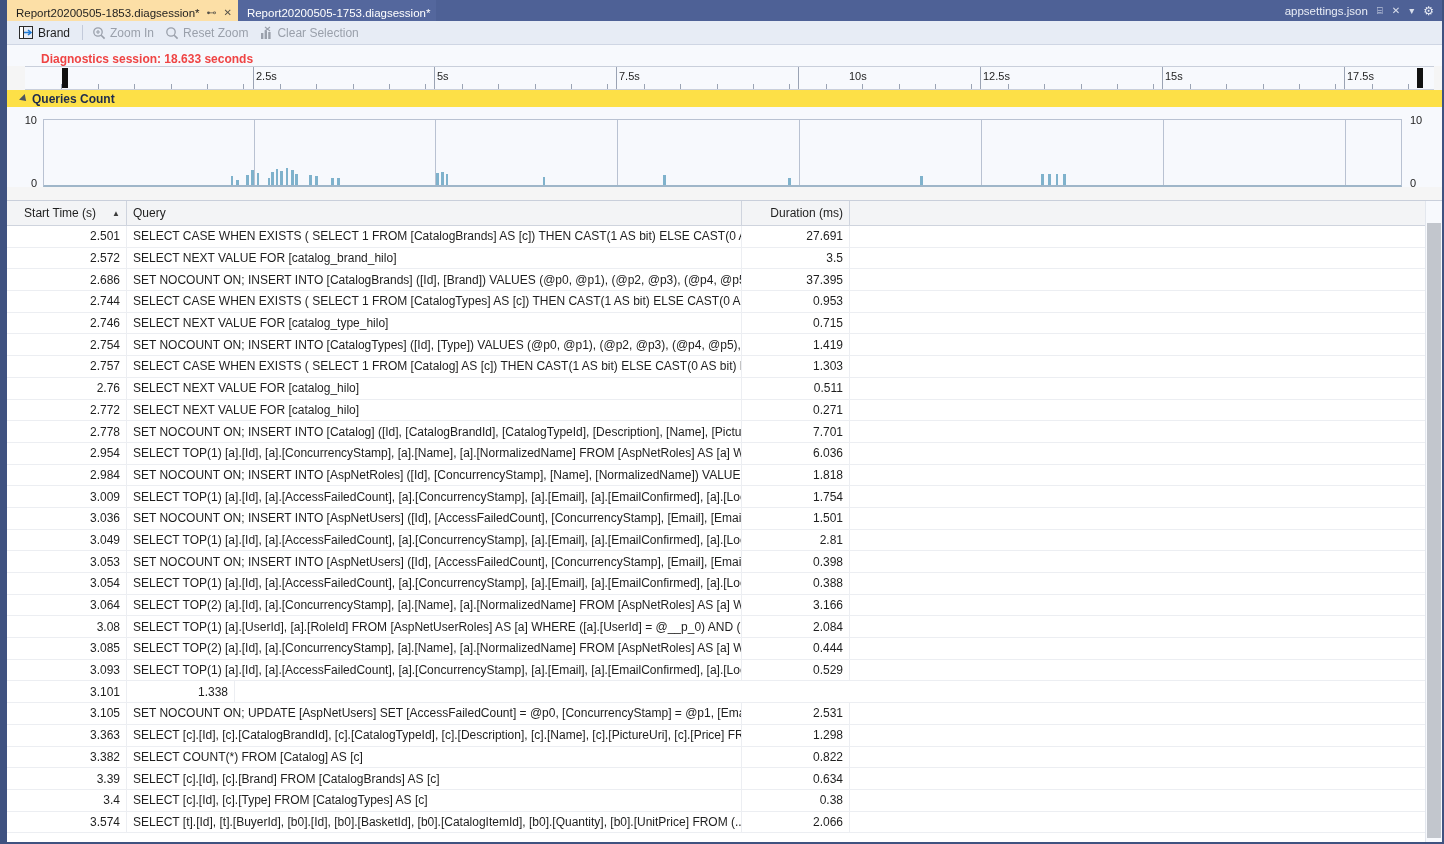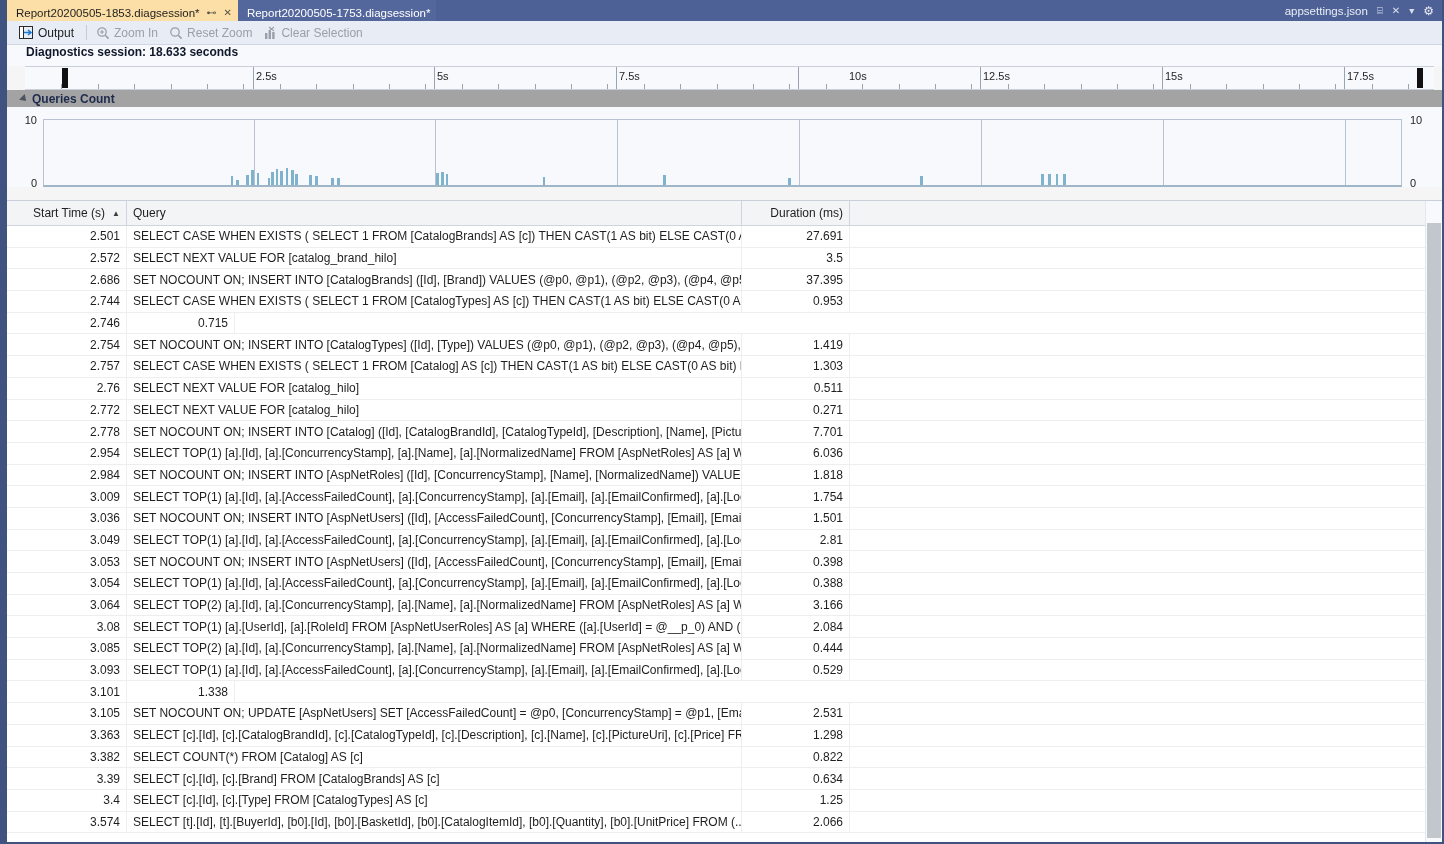--- a/index.html
+++ b/index.html
@@ -66,23 +66,23 @@
   .tb-item.disabled { color: #9aa0ab; }
   .tb-sep {
     width: 1px; height: 15px; background: #c3cada; margin: 0 5px;
   }
   .svgicon { display: block; }
 
   
   .session-bar {
     height: 21px;
     background: #f7f9fd;
-    display: flex; align-items: flex-start;
-    padding-left: 19px;
-    font-size: 12px; font-weight: bold; color: #0f172a;
+    display: flex; align-items: flex-end;
+    padding-left: 34px;
+    font-size: 12px; font-weight: bold; color: #ef4444;
   }
 
   
   .ruler {
     position: relative;
     height: 24px;
     margin-left: 18px;
     margin-right: 8px;
     background: #f7f9fd;
     border-top: 1px solid #c9cfdb;
@@ -102,21 +102,21 @@
   .rmarker {
     position: absolute; top: 1px; bottom: 1px; width: 6px; background: #111111;
   }
 
   
   .chart-title {
     height: 17px;
     display: flex; align-items: center; gap: 5px;
     padding-left: 14px;
     font-size: 12px; font-weight: bold; color: #1e2b4d;
-    background: #a3a3a3;
+    background: #fde047;
   }
   .tri { width: 0; height: 0;
     border-top: 4px solid transparent; border-bottom: 4px solid transparent;
     border-left: 6px solid #4d5460; transform: rotate(45deg); }
   .chart-row {
     display: flex; align-items: stretch;
     height: 80px;
     background: #f7f9fd;
   }
   .axis {
@@ -151,21 +151,21 @@
     display: flex; height: 25px; background: #f3f4f6;
     border-bottom: 1px solid #cfd4de;
     font-size: 12px; color: #1e1e1e;
   }
   .gh {
     display: flex; align-items: center;
     border-right: 1px solid #cfd4de;
     padding: 0 6px;
     white-space: nowrap;
   }
-  .gh.c0 { width: 120px; justify-content: flex-end; gap: 7px; }
+  .gh.c0 { width: 120px; justify-content: flex-end; gap: 16px; }
   .gh.c1 { width: 615px; }
   .gh.c2 { width: 108px; justify-content: flex-end; }
   .gh.c3 { flex: 1; border-right: none; }
   .sortarrow { font-size: 8px; color: #3c3c3c; }
   .grow {
     display: flex; height: 21.7px;
     border-bottom: 1px solid #eceef2;
     font-size: 12px; color: #1e1e1e;
   }
   .gc {
@@ -212,21 +212,21 @@
     </div>
   </div>
 
   <div class="toolbar">
     <div class="tb-item">
       <svg class="svgicon" width="15" height="14" viewBox="0 0 15 14">
         <rect x="0.5" y="0.5" width="13" height="12" fill="none" stroke="#2b2b2b"></rect>
         <rect x="0.5" y="0.5" width="4" height="12" fill="#ffffff" stroke="#2b2b2b"></rect>
         <path d="M5 6.5 H11 M9 4 L12 6.5 L9 9" fill="none" stroke="#1f7ad4" stroke-width="1.6"></path>
       </svg>
-      <span>Output</span>
+      <span>Brand</span>
     </div>
     <div class="tb-sep"></div>
     <div class="tb-item disabled">
       <svg class="svgicon" width="14" height="14" viewBox="0 0 14 14">
         <circle cx="6" cy="6" r="4.2" fill="none" stroke="#9aa0ab" stroke-width="1.3"></circle>
         <path d="M9.2 9.2 L12.6 12.6" stroke="#9aa0ab" stroke-width="1.6"></path>
         <path d="M4 6 H8 M6 4 V8" stroke="#9aa0ab" stroke-width="1.1"></path>
       </svg>
       <span>Zoom In</span>
     </div>
@@ -396,20 +396,21 @@
             <div class="gc c3"></div>
           </div>
           <div class="grow">
             <div class="gc c0">2.744</div>
             <div class="gc c1">SELECT CASE WHEN EXISTS ( SELECT 1 FROM [CatalogTypes] AS [c]) THEN CAST(1 AS bit) ELSE CAST(0 AS bit) E...</div>
             <div class="gc c2">0.953</div>
             <div class="gc c3"></div>
           </div>
           <div class="grow">
             <div class="gc c0">2.746</div>
+            <div class="gc c1">SELECT NEXT VALUE FOR [catalog_type_hilo]</div>
             <div class="gc c2">0.715</div>
             <div class="gc c3"></div>
           </div>
           <div class="grow">
             <div class="gc c0">2.754</div>
             <div class="gc c1">SET NOCOUNT ON; INSERT INTO [CatalogTypes] ([Id], [Type]) VALUES (@p0, @p1), (@p2, @p3), (@p4, @p5), (...</div>
             <div class="gc c2">1.419</div>
             <div class="gc c3"></div>
           </div>
           <div class="grow">
@@ -527,21 +528,21 @@
           </div>
           <div class="grow">
             <div class="gc c0">3.39</div>
             <div class="gc c1">SELECT [c].[Id], [c].[Brand] FROM [CatalogBrands] AS [c]</div>
             <div class="gc c2">0.634</div>
             <div class="gc c3"></div>
           </div>
           <div class="grow">
             <div class="gc c0">3.4</div>
             <div class="gc c1">SELECT [c].[Id], [c].[Type] FROM [CatalogTypes] AS [c]</div>
-            <div class="gc c2">1.25</div>
+            <div class="gc c2">0.38</div>
             <div class="gc c3"></div>
           </div>
           <div class="grow">
             <div class="gc c0">3.574</div>
             <div class="gc c1">SELECT [t].[Id], [t].[BuyerId], [b0].[Id], [b0].[BasketId], [b0].[CatalogItemId], [b0].[Quantity], [b0].[UnitPrice] FROM (...</div>
             <div class="gc c2">2.066</div>
             <div class="gc c3"></div>
           </div>
         </div>
     </div>

